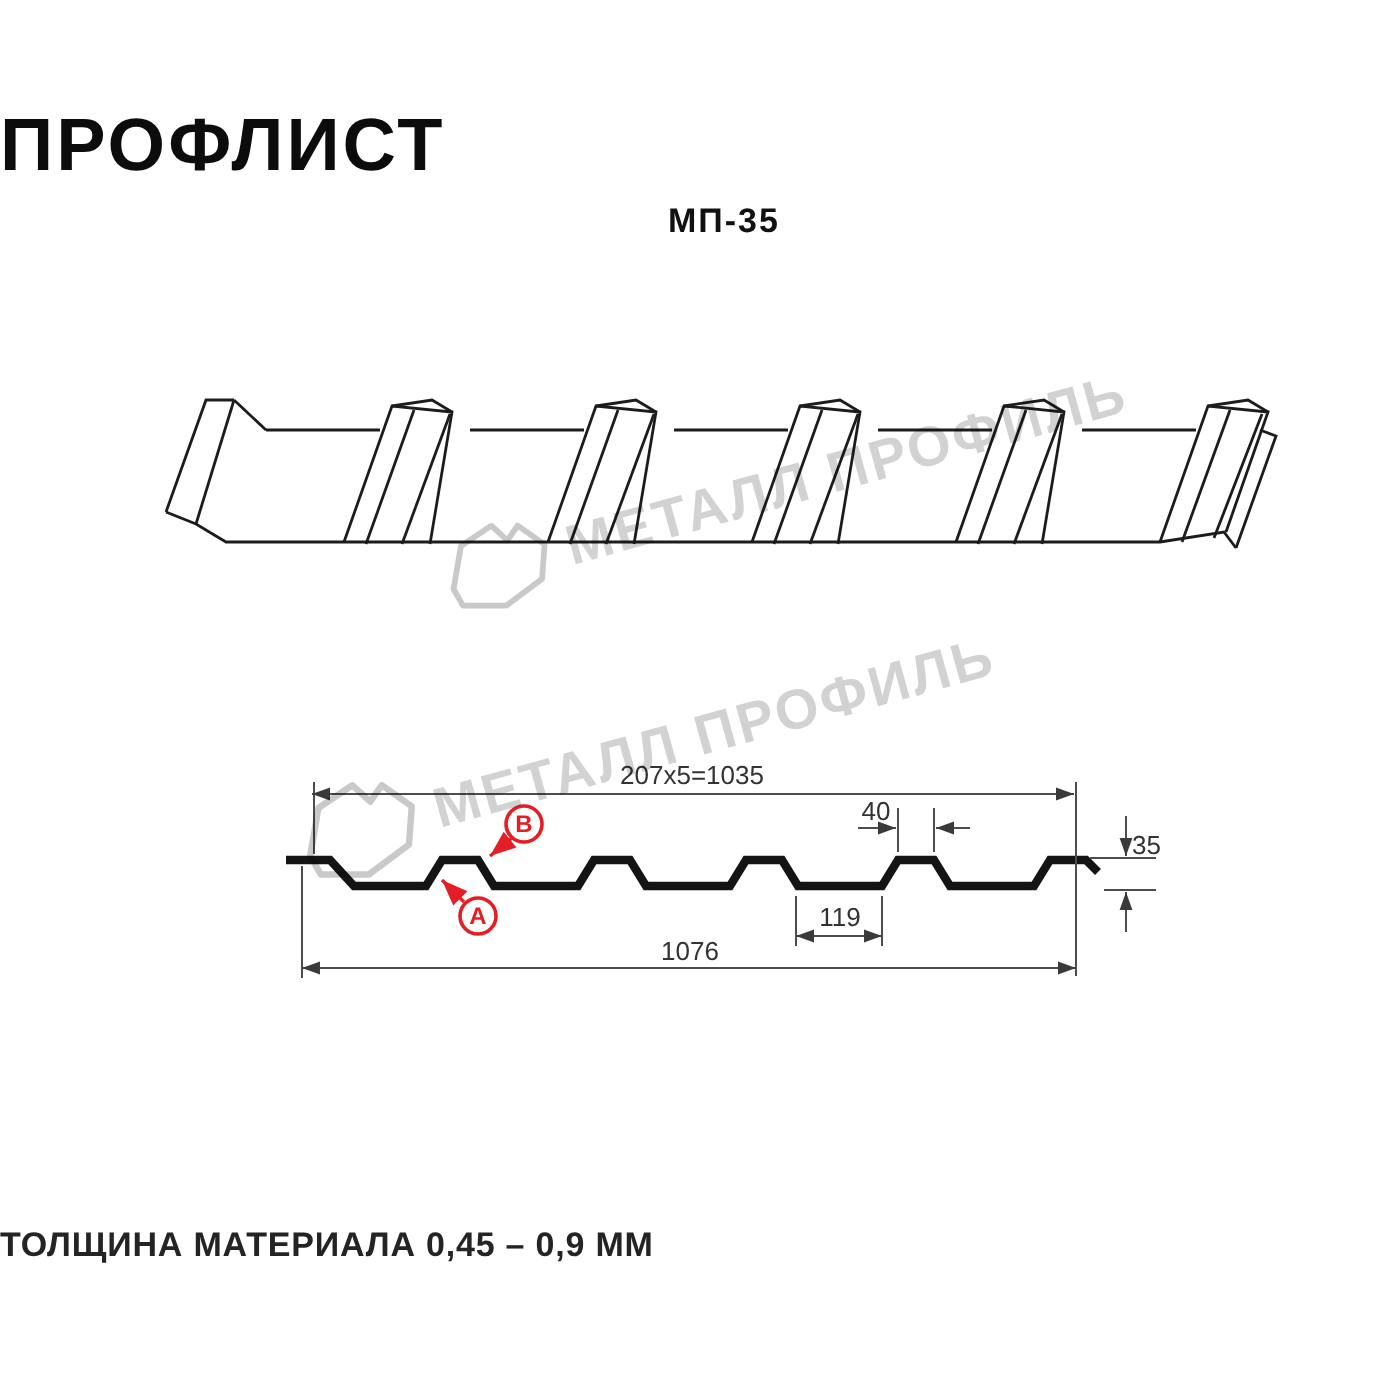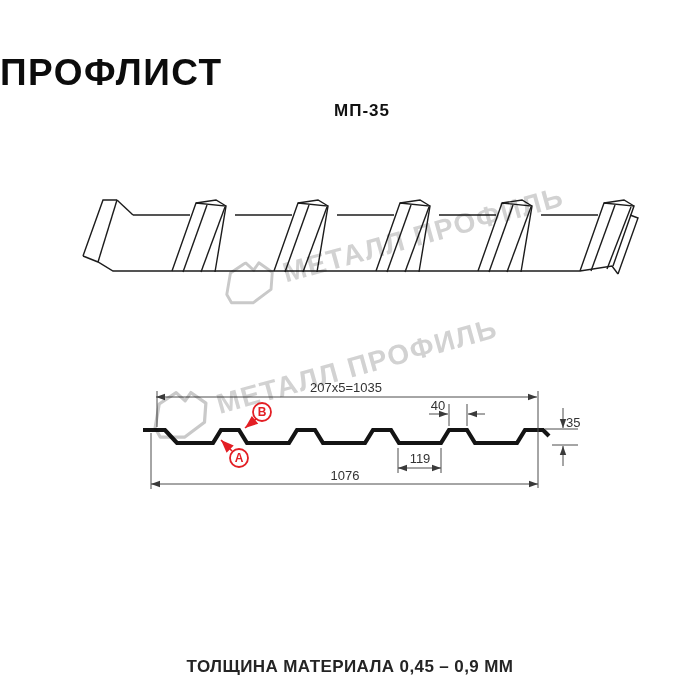--- a/index.html
+++ b/index.html
@@ -2,22 +2,22 @@
 <html><head>
 <meta charset="utf-8">
 <style>
   html,body{margin:0;padding:0;background:#fff;}
   .page{position:relative;width:700px;height:700px;background:#ffffff;overflow:hidden;
         font-family:"Liberation Sans", sans-serif;}
   .title{position:absolute;top:52px;left:0;width:700px;
          font-size:37px;font-weight:800;letter-spacing:1.5px;color:#0c0c0c;}
   .subtitle{position:absolute;top:101px;left:0;width:700px;text-align:center;
          font-size:17px;font-weight:700;letter-spacing:1px;color:#111;margin-left:12px;}
-  .footer-note{position:absolute;top:613px;left:0;width:700px;text-align:center;
-         font-size:17px;font-weight:600;letter-spacing:0.4px;color:#242424;margin-top:44px;}
+  .footer-note{position:absolute;top:613px;left:0;width:700px;text-align:left;
+         font-size:17px;font-weight:600;letter-spacing:0.4px;color:#242424;}
   .drawing{position:absolute;left:0;top:0;width:700px;height:700px;}
   .wm{position:absolute;display:flex;align-items:center;
       transform:rotate(-15.5deg);transform-origin:0 50%;
       mix-blend-mode:multiply;pointer-events:none;}
   .wm .brand{font-size:28px;font-weight:700;letter-spacing:1.5px;white-space:nowrap;
       color:#d2d2d2;margin-left:8px;}
   .wm svg{display:block;}
   .wm1{left:222px;top:269px;}
   .wm2{left:150px;top:398px;}
   svg text{font-family:"Liberation Sans", sans-serif;}

